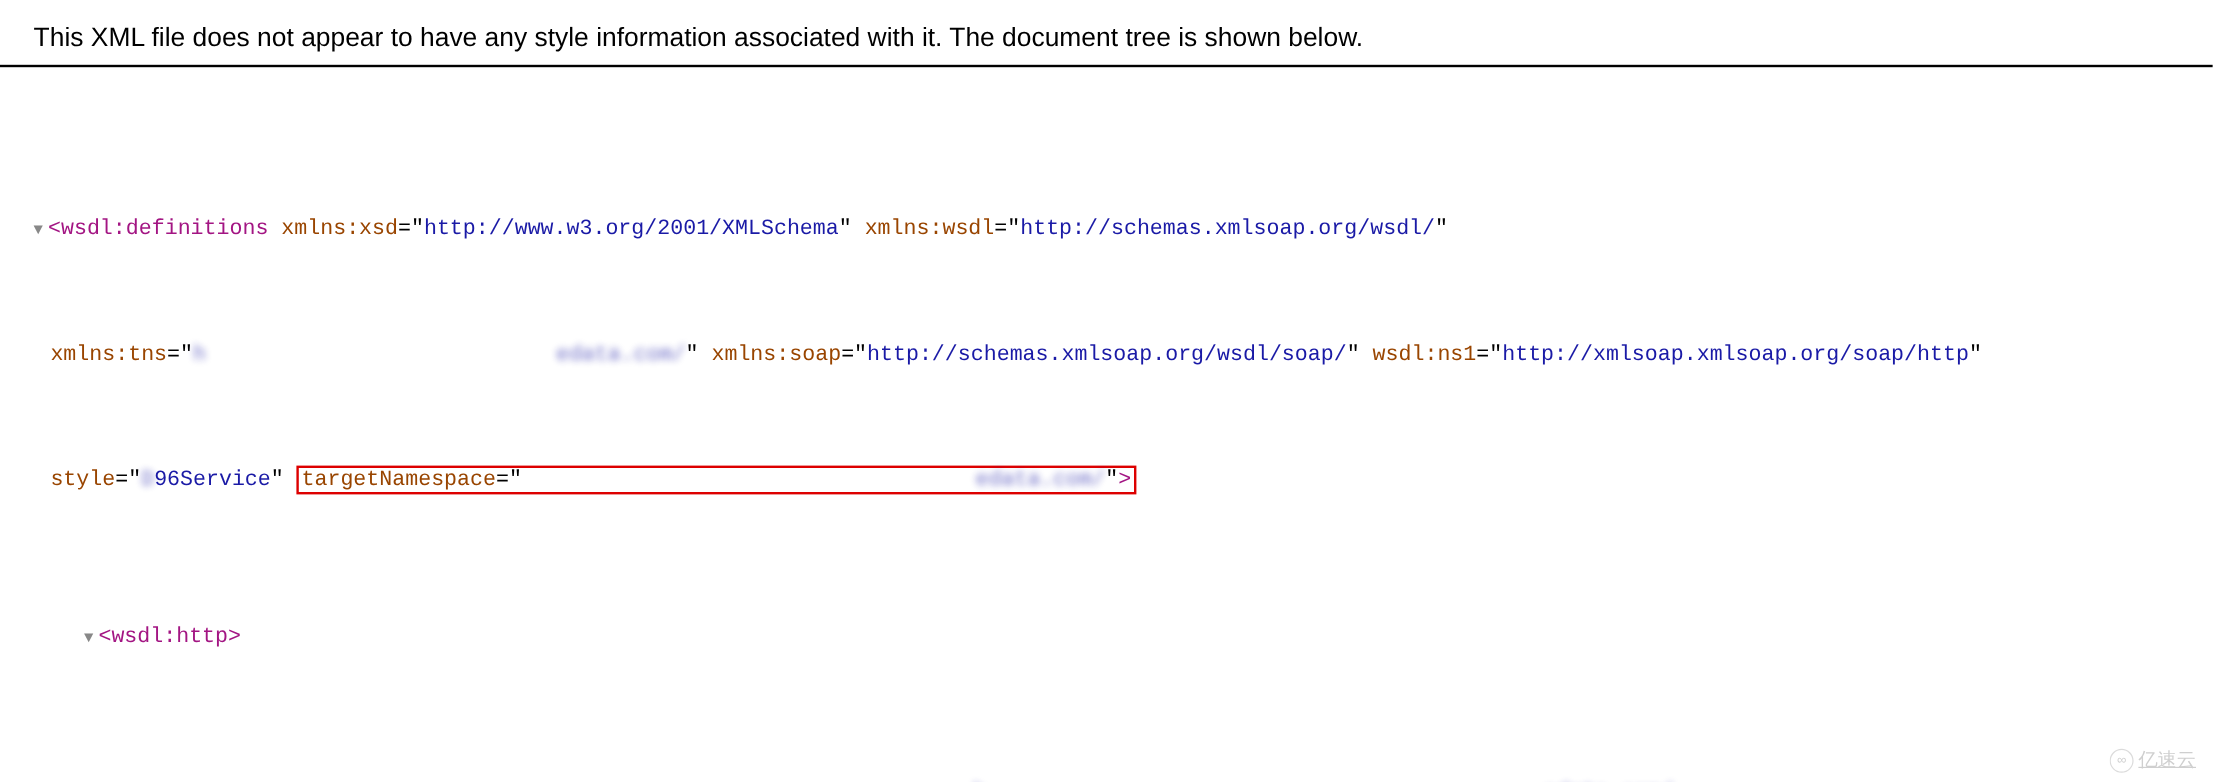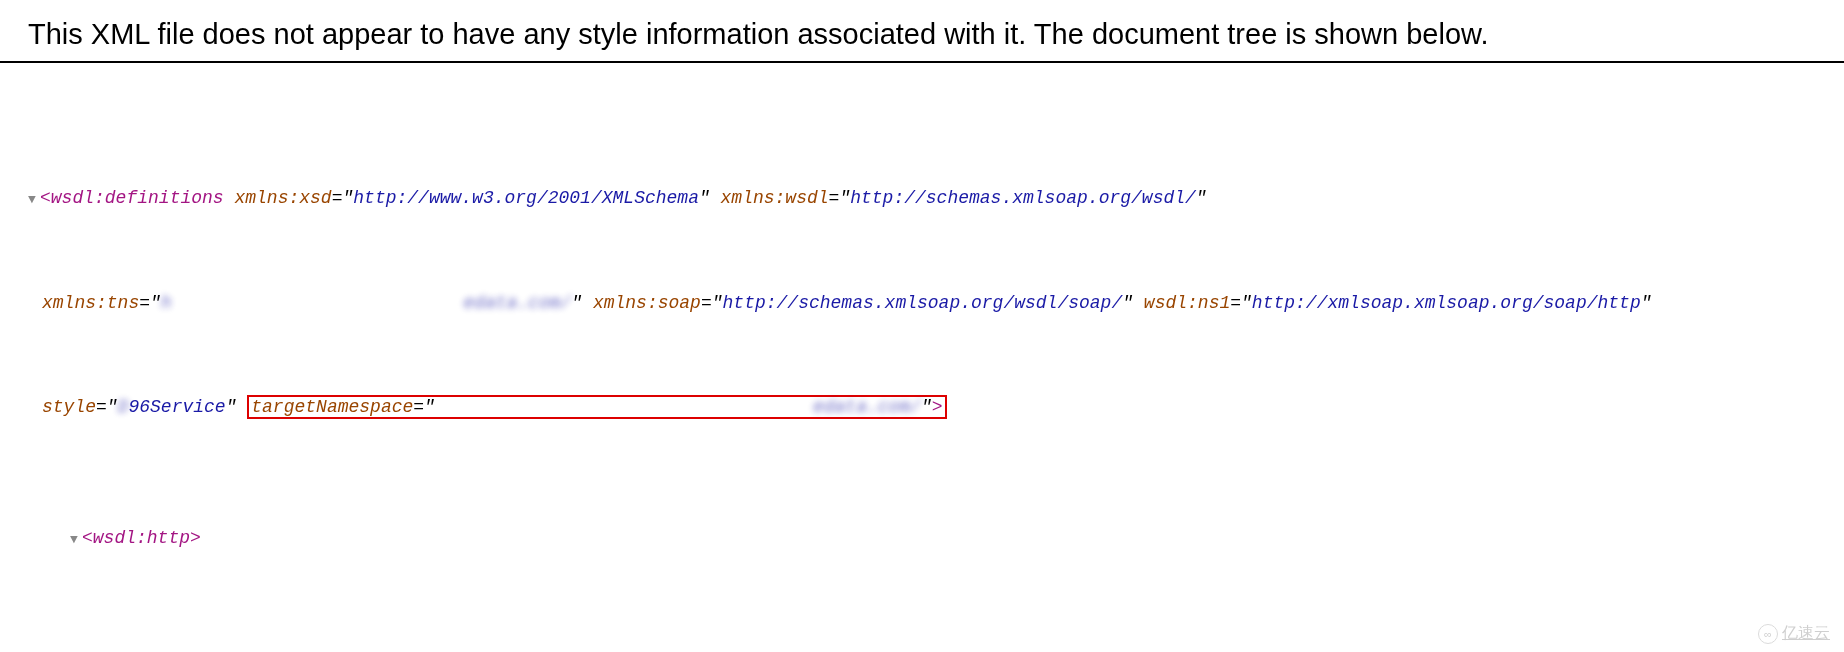--- a/index.html
+++ b/index.html
@@ -4,33 +4,33 @@
 <style>
   body {
     margin: 0;
     padding: 0;
     font-family: "Segoe UI", Arial, sans-serif;
     background: #fff;
     color: #000;
     font-size: 18px;
   }
   .header-msg {
-    font-size: 29px;
+    font-size: 22px;
     padding: 18px 28px 10px 28px;
     border-bottom: 2px solid #000;
     margin: 0 0 18px 0;
   }
   .tree {
     font-family: Consolas, "Courier New", monospace;
     font-size: 18px;
     line-height: 1.45;
     padding-left: 28px;
     white-space: pre-wrap;
   }
-  .line { display: block; font-style: italic; }
+  .line { display: block; }
   .ind1 { padding-left: 14px; }
   .ind2 { padding-left: 42px; }
   .ind3 { padding-left: 70px; }
   .collapser {
     display: inline-block;
     width: 12px;
     color: #888;
     user-select: none;
     cursor: pointer;
     font-size: 13px;

